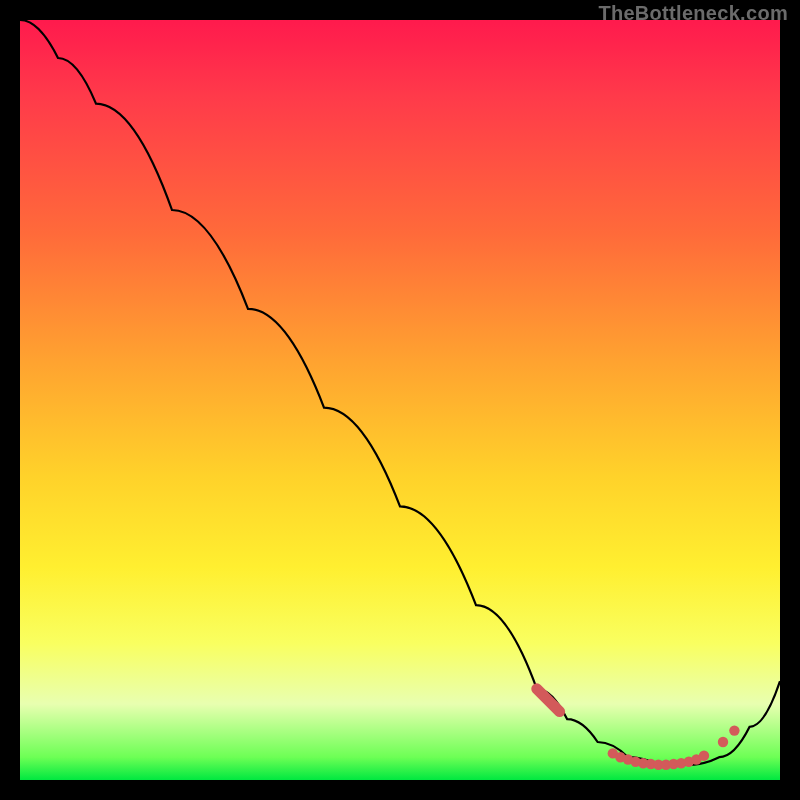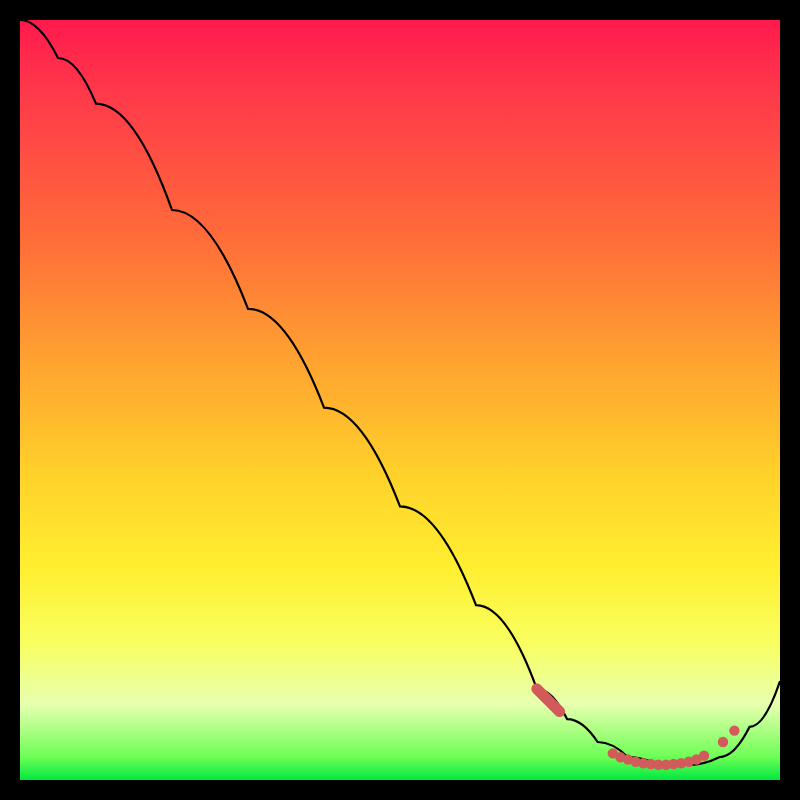--- a/index.html
+++ b/index.html
@@ -66,20 +66,21 @@
   .dash-seg {
     stroke: #d35a5a;
     stroke-width: 11;
     stroke-linecap: round;
   }
 </style>
 </head>
 <body>
 
 <div class="stage">
+  <div class="attribution">TheBottleneck.com</div>
 
   <div class="plot">
     <svg class="curve" viewBox="0 0 760 760">
       <path id="main-curve" d="M 0,0 Q 19,0 38,38 Q 57,38 76,83.60000000000002 Q 114,83.60000000000002 152,190 Q 190,190 228,288.8 Q 266,288.8 304,387.6 Q 342,387.6 380,486.40000000000003 Q 418,486.40000000000003 456,585.2 Q 486.40000000000003,585.2 516.8000000000001,668.8 Q 532,668.8 547.1999999999999,699.2 Q 562.4,699.2 577.6,722 Q 592.8,722 608,737.2 Q 623.2,737.2 638.4,744.8 Q 653.5999999999999,744.8 668.8,744.8 Q 684,744.8 699.2,737.2 Q 714.4000000000001,737.2 729.6,706.8 Q 744.8,706.8 760,661.2"></path>
       <g id="dots">
           <line class="dash-seg" x1="516.8000000000001" y1="668.8" x2="539.6" y2="691.6"></line>
           <circle class="dot" cx="592.8000000000001" cy="733.4" r="5.2"></circle>
           <circle class="dot" cx="600.4" cy="737.2" r="5.2"></circle>
           <circle class="dot" cx="608" cy="739.48" r="5.2"></circle>
           <circle class="dot" cx="615.6" cy="741.76" r="5.2"></circle>

